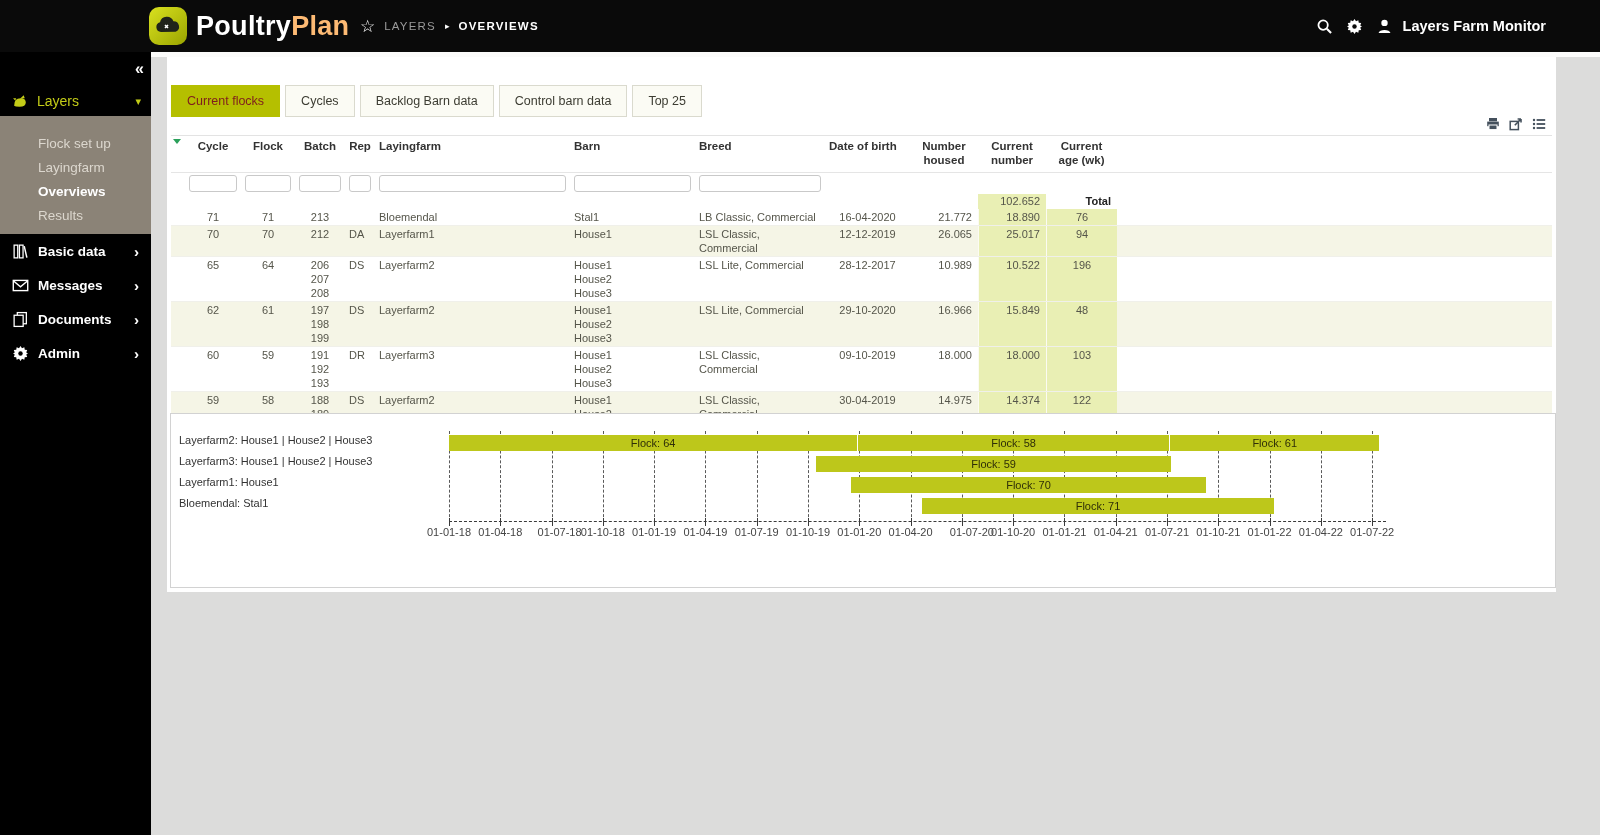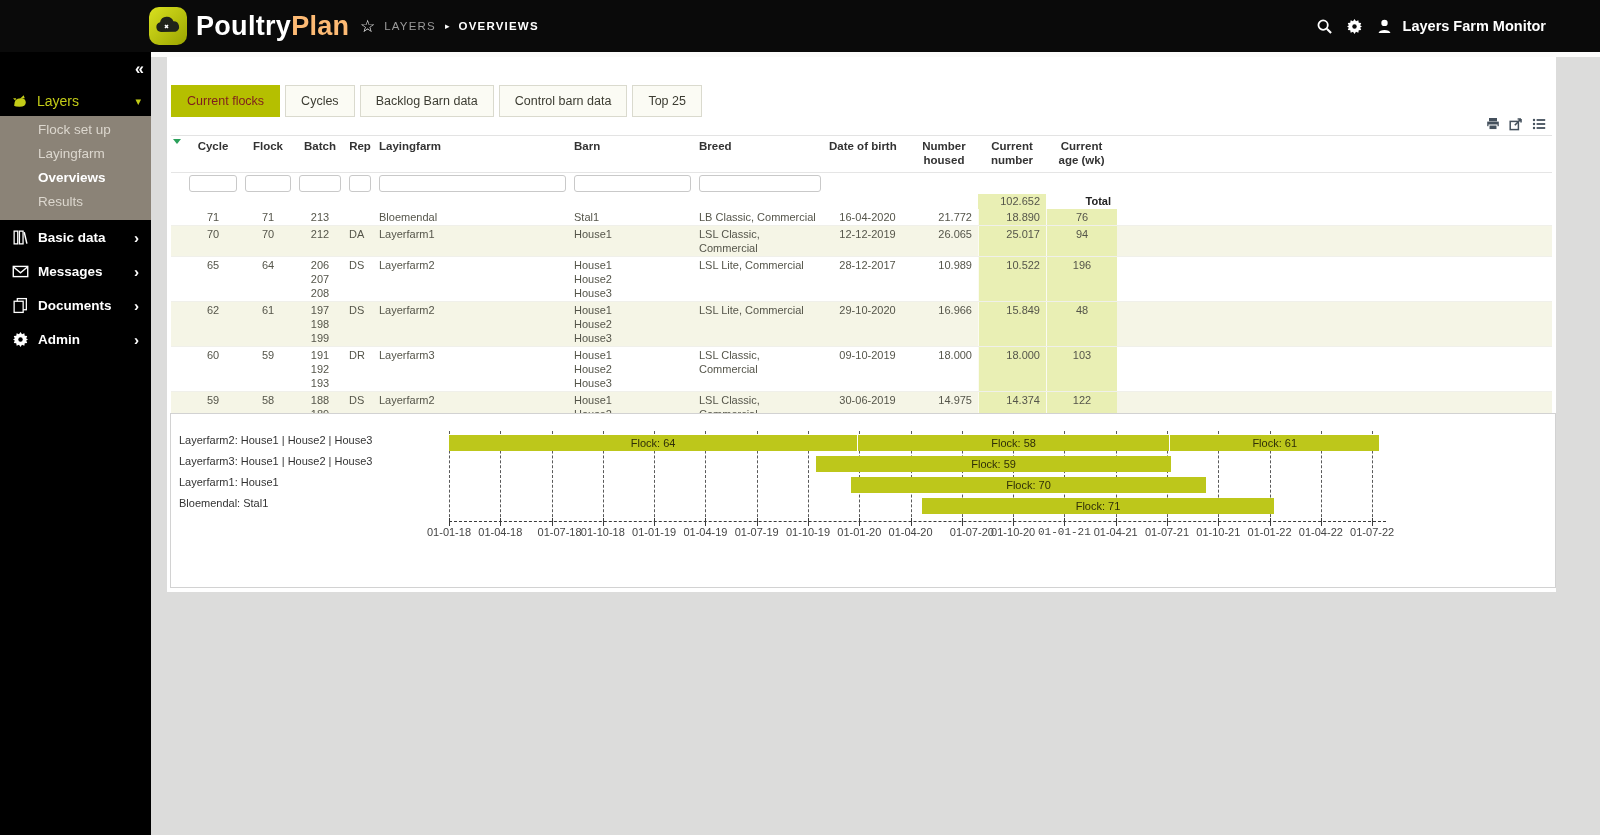--- a/index.html
+++ b/index.html
@@ -21,21 +21,21 @@
   .top-icon { width:17px; height:17px; display:block; }
   .user-name { color:#fff; font-weight:bold; font-size:14.5px; margin-left:-3px; }
 
   
   .sidebar { position:absolute; left:0; top:52px; width:151px; height:783px; background:#000; z-index:5; }
   .collapse { position:absolute; top:8px; right:7px; color:#fff; font-size:16px; font-weight:bold; cursor:pointer; }
   .nav { position:absolute; top:34px; left:0; right:0; }
   .nav-layers { display:flex; align-items:center; height:30px; padding:0 10px 0 12px; cursor:pointer; }
   .nav-layers .lbl { color:#c3cc17; font-size:14px; margin-left:8px; }
   .nav-layers .chev { margin-left:auto; color:#c3cc17; font-size:11px; }
-  .submenu { background:#8b8377; padding:2px 0 6px 0; }
+  .submenu { background:#8b8377; padding:16px 0 6px 0; }
   .submenu-item { height:24px; line-height:24px; padding-left:38px; color:#dcd7ce; font-size:13.5px; cursor:pointer; }
   .submenu-item.active { color:#fff; font-weight:bold; }
   .nav-section { display:flex; align-items:center; height:34px; padding:0 12px; cursor:pointer; }
   .nav-section .lbl { color:#fff; font-size:13.5px; font-weight:bold; margin-left:9px; }
   .nav-section .chev { margin-left:auto; color:#fff; font-size:15px; font-weight:bold; line-height:1; }
   .side-icon { width:17px; height:17px; display:block; }
 
   
   .topstrip { position:absolute; left:151px; top:52px; width:1449px; height:5px; background:#fbfbfa; }
   .card { position:absolute; left:167px; top:57px; width:1389px; height:535px; background:#fff; }
@@ -362,21 +362,21 @@
           <div>190</div>
         </div>
         <div class="al-l">DS</div>
         <div class="al-l">Layerfarm2</div>
         <div class="al-l">
           <div>House1</div>
           <div>House2</div>
           <div>House3</div>
         </div>
         <div class="al-l">LSL Classic, Commercial</div>
-        <div class="al-c">30-06-2019</div>
+        <div class="al-c">30-04-2019</div>
         <div class="al-r">14.975</div>
         <div class="al-r hl">14.374</div>
         <div class="al-c hl">122</div>
         <div></div>
       </div>
     </div>
 
   <div class="gantt-panel">
     <div id="gantt-labels">
         <div class="g-label" style="top: 20px;">Layerfarm2: House1 | House2 | House3</div>
@@ -417,21 +417,21 @@
         <div class="g-tickmark" style="left: 49.2611%;"></div>
         <div class="g-ticklabel" style="left: 49.2611%;">01-04-20</div>
         <div class="g-grid" style="left: 54.7345%;"></div>
         <div class="g-tickmark" style="left: 54.7345%;"></div>
         <div class="g-ticklabel" style="left: 54.7345%; padding-left: 20px;">01-07-20</div>
         <div class="g-grid" style="left: 60.208%;"></div>
         <div class="g-tickmark" style="left: 60.208%;"></div>
         <div class="g-ticklabel" style="left: 60.208%;">01-10-20</div>
         <div class="g-grid" style="left: 65.6814%;"></div>
         <div class="g-tickmark" style="left: 65.6814%;"></div>
-        <div class="g-ticklabel" style="left: 65.6814%; font-family: Liberation Mono, monospace;">01-01-21</div>
+        <div class="g-ticklabel" style="left: 65.6814%;">01-01-21</div>
         <div class="g-grid" style="left: 71.1549%;"></div>
         <div class="g-tickmark" style="left: 71.1549%;"></div>
         <div class="g-ticklabel" style="left: 71.1549%;">01-04-21</div>
         <div class="g-grid" style="left: 76.6284%;"></div>
         <div class="g-tickmark" style="left: 76.6284%;"></div>
         <div class="g-ticklabel" style="left: 76.6284%;">01-07-21</div>
         <div class="g-grid" style="left: 82.1018%;"></div>
         <div class="g-tickmark" style="left: 82.1018%;"></div>
         <div class="g-ticklabel" style="left: 82.1018%;">01-10-21</div>
         <div class="g-grid" style="left: 87.5753%;"></div>

